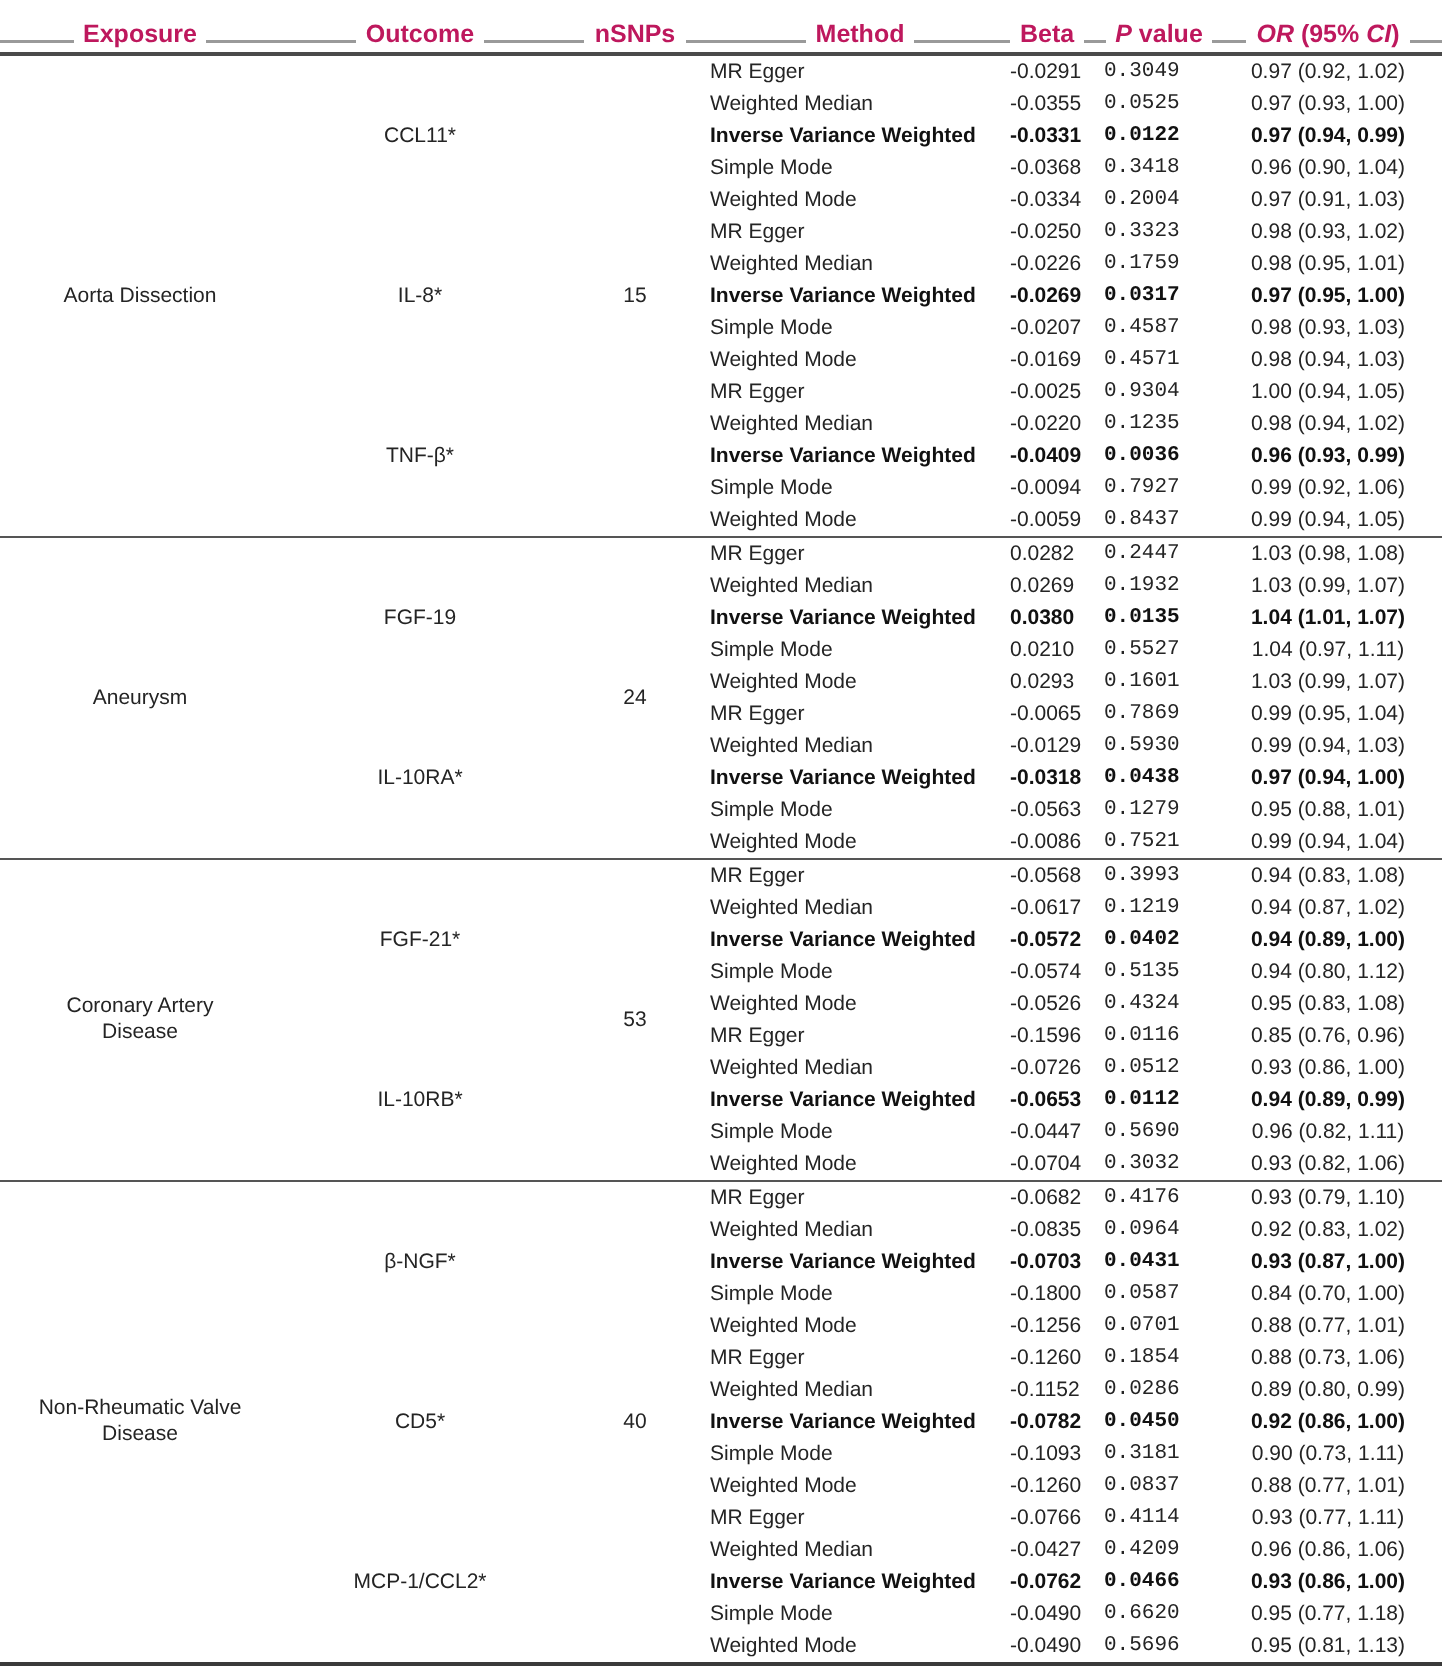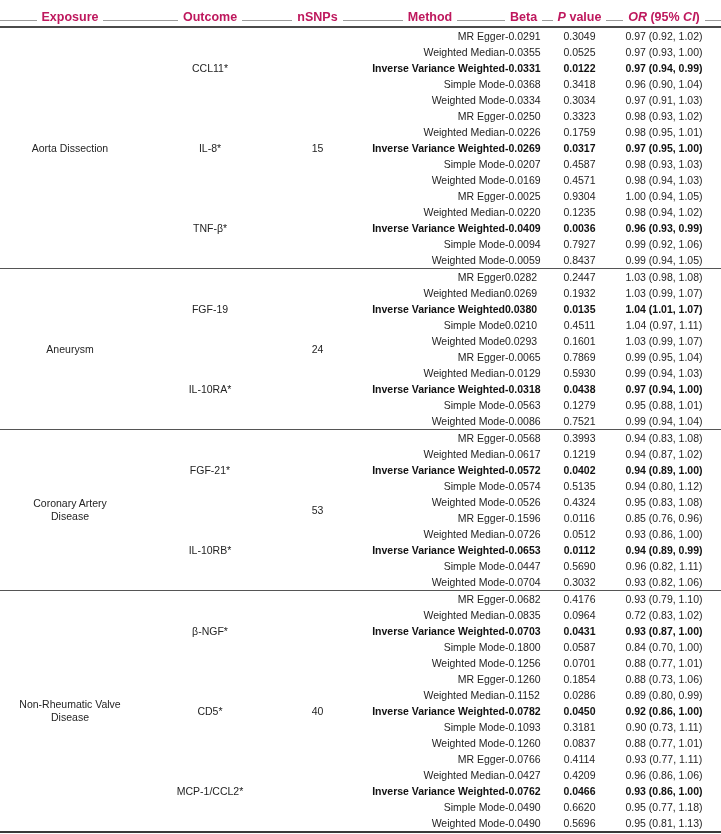--- a/index.html
+++ b/index.html
@@ -77,23 +77,23 @@
   tbody td.col-nsnps {
     text-align: center;
     vertical-align: middle;
     white-space: normal;
   }
   tbody td.col-exposure .wrapbox {
     max-width: 112px;
     margin: 12px auto;
     line-height: 13px;
   }
-  tbody td.col-method { text-align: right; }
+  tbody td.col-method { text-align: left; }
   tbody td.col-beta   { text-align: left; padding-right: 6px; }
-  tbody td.col-p      { text-align: center; }
+  tbody td.col-p      { text-align: left; font-family: Liberation Mono, monospace; }
   tbody td.col-or     { text-align: center; margin-top: 43px; }
 
   tbody tr.ivw td { font-weight: bold; color: #111; }
   tbody tr.group-start td { border-top: 1.5px solid #555; }
 </style>
 </head>
 <body>
 
 <div class="page">
   <table class="mr-table">
@@ -143,21 +143,21 @@
         </tr>
         <tr>
           <td class="col-method">Simple Mode</td>
           <td class="col-beta">-0.0368</td>
           <td class="col-p">0.3418</td>
           <td class="col-or">0.96 (0.90, 1.04)</td>
         </tr>
         <tr>
           <td class="col-method">Weighted Mode</td>
           <td class="col-beta">-0.0334</td>
-          <td class="col-p">0.3034</td>
+          <td class="col-p">0.2004</td>
           <td class="col-or">0.97 (0.91, 1.03)</td>
         </tr>
         <tr>
           <td class="col-outcome" rowspan="5">IL-8*</td>
           <td class="col-method">MR Egger</td>
           <td class="col-beta">-0.0250</td>
           <td class="col-p">0.3323</td>
           <td class="col-or">0.98 (0.93, 1.02)</td>
         </tr>
         <tr>
@@ -234,21 +234,21 @@
         </tr>
         <tr class="ivw">
           <td class="col-method">Inverse Variance Weighted</td>
           <td class="col-beta">0.0380</td>
           <td class="col-p">0.0135</td>
           <td class="col-or">1.04 (1.01, 1.07)</td>
         </tr>
         <tr>
           <td class="col-method">Simple Mode</td>
           <td class="col-beta">0.0210</td>
-          <td class="col-p">0.4511</td>
+          <td class="col-p">0.5527</td>
           <td class="col-or">1.04 (0.97, 1.11)</td>
         </tr>
         <tr>
           <td class="col-method">Weighted Mode</td>
           <td class="col-beta">0.0293</td>
           <td class="col-p">0.1601</td>
           <td class="col-or">1.03 (0.99, 1.07)</td>
         </tr>
         <tr>
           <td class="col-outcome" rowspan="5">IL-10RA*</td>
@@ -355,21 +355,21 @@
           <td class="col-nsnps" rowspan="15">40</td>
           <td class="col-method">MR Egger</td>
           <td class="col-beta">-0.0682</td>
           <td class="col-p">0.4176</td>
           <td class="col-or">0.93 (0.79, 1.10)</td>
         </tr>
         <tr>
           <td class="col-method">Weighted Median</td>
           <td class="col-beta">-0.0835</td>
           <td class="col-p">0.0964</td>
-          <td class="col-or">0.72 (0.83, 1.02)</td>
+          <td class="col-or">0.92 (0.83, 1.02)</td>
         </tr>
         <tr class="ivw">
           <td class="col-method">Inverse Variance Weighted</td>
           <td class="col-beta">-0.0703</td>
           <td class="col-p">0.0431</td>
           <td class="col-or">0.93 (0.87, 1.00)</td>
         </tr>
         <tr>
           <td class="col-method">Simple Mode</td>
           <td class="col-beta">-0.1800</td>

